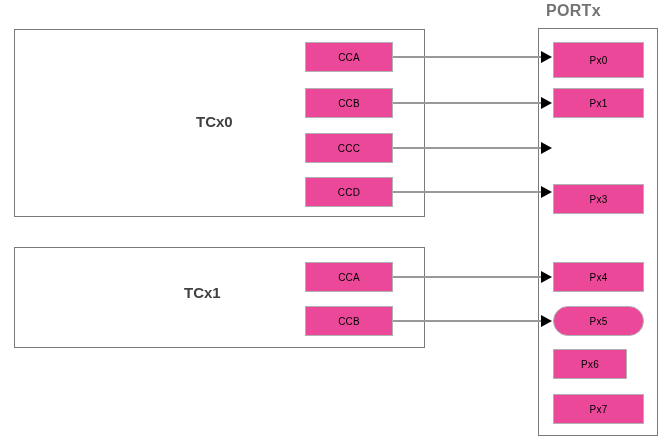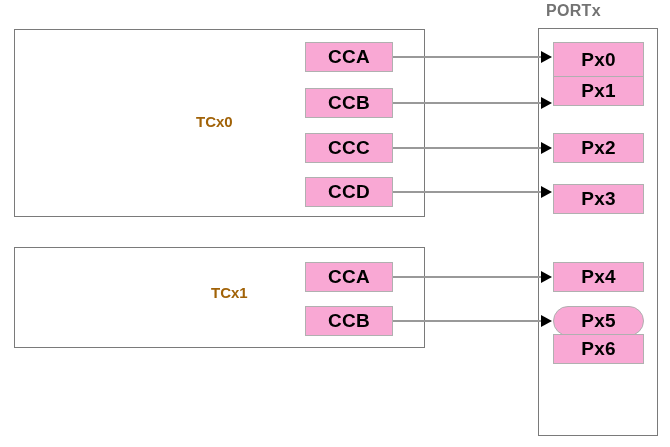--- a/index.html
+++ b/index.html
@@ -19,36 +19,36 @@
   .block {
     position: absolute;
     border: 1.5px solid #7a7a7a;
     background: #ffffff;
     box-sizing: border-box;
   }
   
   .cell {
     position: absolute;
     border: 1.5px solid #b0b0b0;
-    background: #f9a8d4;
+    background: #ec4899;
     box-sizing: border-box;
     display: flex;
     align-items: center;
     justify-content: center;
-    font-size: 19px;
-    font-weight: bold;
+    font-size: 10px;
+    font-weight: normal;
     color: #000000;
     letter-spacing: 0.2px;
   }
   
   .block-title {
     position: absolute;
     font-size: 15px;
     font-weight: bold;
-    color: #a16207;
+    color: #404040;
     white-space: nowrap;
   }
   .port-title {
     position: absolute;
     font-size: 16px;
     font-weight: bold;
     color: #737373;
     white-space: nowrap;
     letter-spacing: 0.3px;
   }
@@ -77,34 +77,34 @@
 
   <div class="block" style="left:14px; top:29px; width:411px; height:188px;"></div>
   <div class="block-title" style="left:196px; top:113px;">TCx0</div>
 
   <div class="cell" style="left:305px; top:42px; width:88px; height:30px;">CCA</div>
   <div class="cell" style="left:305px; top:88px; width:88px; height:30px;">CCB</div>
   <div class="cell" style="left:305px; top:133px; width:88px; height:30px;">CCC</div>
   <div class="cell" style="left:305px; top:177px; width:88px; height:30px;">CCD</div>
 
   <div class="block" style="left:14px; top:247px; width:411px; height:101px;"></div>
-  <div class="block-title" style="left:211px; top:284px;">TCx1</div>
+  <div class="block-title" style="left:184px; top:284px;">TCx1</div>
 
   <div class="cell" style="left:305px; top:262px; width:88px; height:30px;">CCA</div>
   <div class="cell" style="left:305px; top:306px; width:88px; height:30px;">CCB</div>
 
   <div class="block" style="left:538px; top:28px; width:120px; height:408px;"></div>
 
   <div class="cell" style="left:553px; top:42px; width:91px; height:36px;">Px0</div>
-  <div class="cell" style="left:553px; top:76px; width:91px; height:30px;">Px1</div>
-  <div class="cell" style="left:553px; top:133px; width:91px; height:30px;">Px2</div>
+  <div class="cell" style="left:553px; top:88px; width:91px; height:30px;">Px1</div>
   <div class="cell" style="left:553px; top:184px; width:91px; height:30px;">Px3</div>
   <div class="cell" style="left:553px; top:262px; width:91px; height:30px;">Px4</div>
   <div class="cell" style="left:553px; top:306px; width:91px; height:30px;border-radius:15px;">Px5</div>
-  <div class="cell" style="left:553px; top:334px; width:91px; height:30px;">Px6</div>
+  <div class="cell" style="left:553px; top:349px; width:74px; height:30px;">Px6</div>
+  <div class="cell" style="left:553px; top:394px; width:91px; height:30px;">Px7</div>
 
   <div class="wire" style="left:393px; top:56px; width:149px;"></div>
   <div class="arrowhead" style="left:541px; top:51px;"></div>
 
   <div class="wire" style="left:393px; top:102px; width:149px;"></div>
   <div class="arrowhead" style="left:541px; top:97px;"></div>
 
   <div class="wire" style="left:393px; top:147px; width:149px;"></div>
   <div class="arrowhead" style="left:541px; top:142px;"></div>
 

